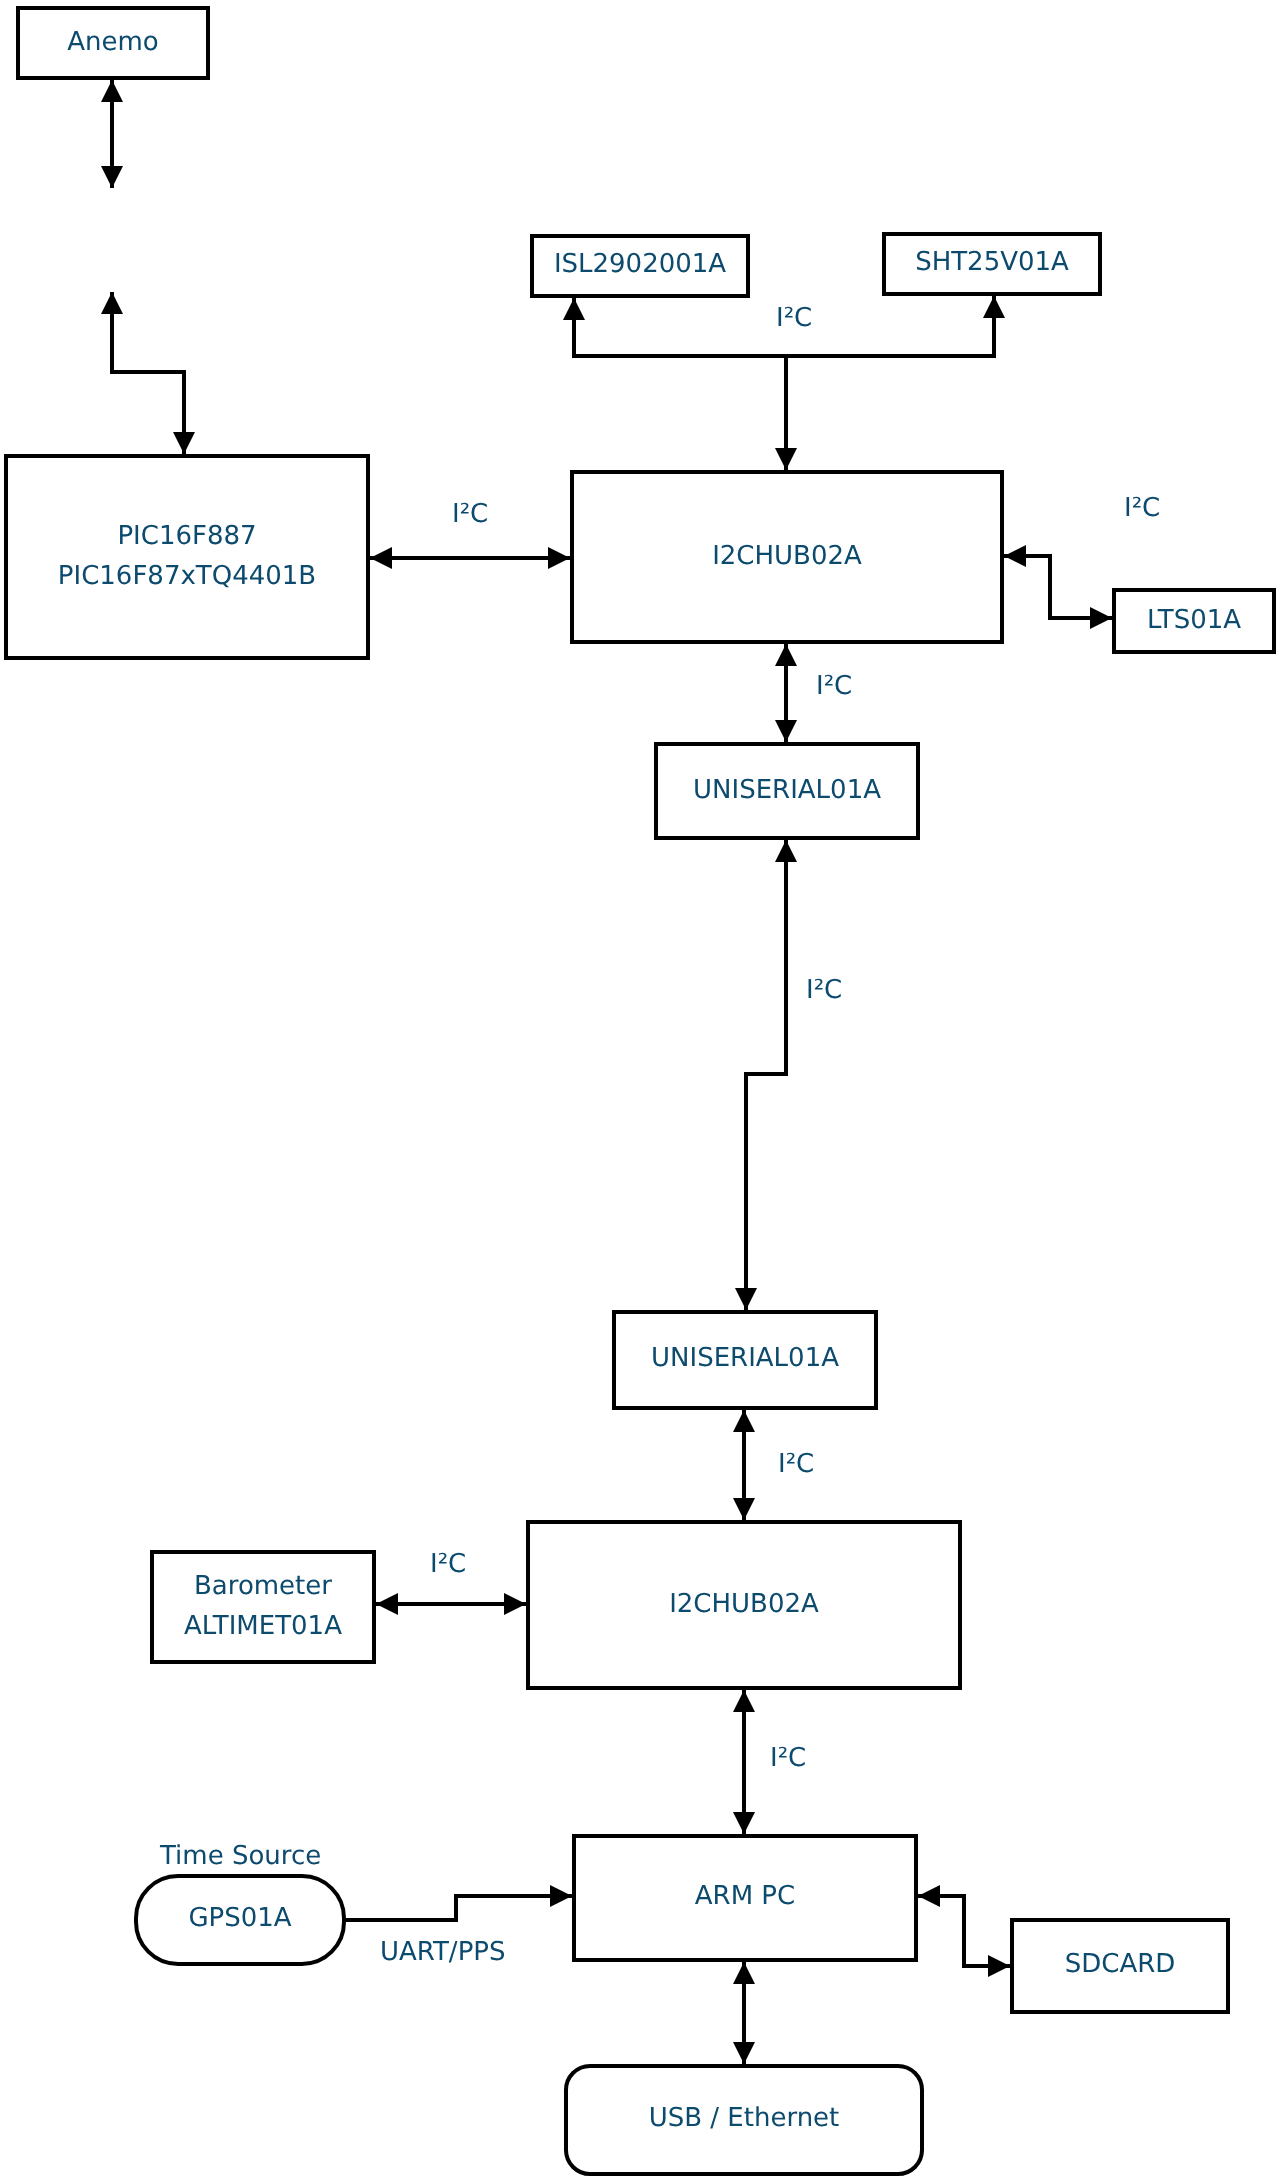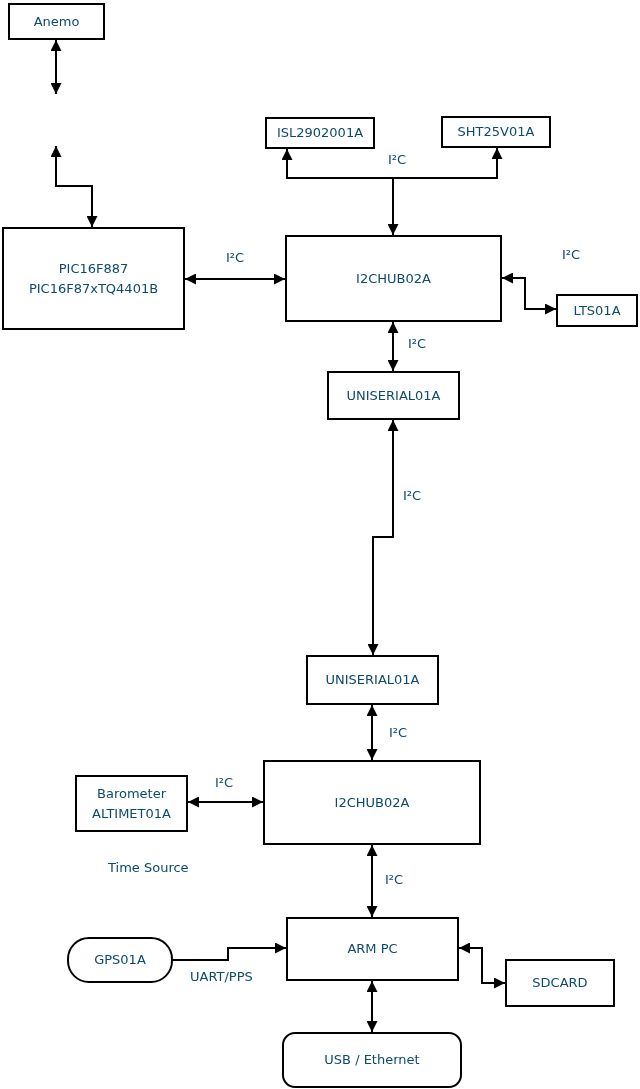--- a/index.html
+++ b/index.html
@@ -66,21 +66,21 @@
   .n-usb       { left: 282px; top: 1032px; width: 180px; height: 56px; border-radius: 13px; }
   
   .l-i2c-junction { left: 388px; top: 152px; }
   .l-i2c-pic      { left: 226px; top: 250px; }
   .l-i2c-lts      { left: 562px; top: 247px; }
   .l-i2c-uni1     { left: 408px; top: 336px; }
   .l-i2c-long     { left: 403px; top: 488px; }
   .l-i2c-uni2     { left: 389px; top: 725px; }
   .l-i2c-baro     { left: 215px; top: 775px; }
   .l-i2c-arm      { left: 385px; top: 872px; }
-  .l-time-source  { left: 80px;  top: 860px; margin-left: 28px; }
+  .l-time-source  { left: 80px;  top: 921px; }
   .l-uart-pps     { left: 190px; top: 969px; }
 </style>
 </head>
 <body>
 
 <div id="stage">
 
   <svg id="edges" viewBox="0 0 640 1089" xmlns="http://www.w3.org/2000/svg">
     <defs>
       <marker id="ah" viewBox="0 0 10 10" refX="10" refY="5" markerWidth="14" markerHeight="11" markerUnits="userSpaceOnUse" orient="auto-start-reverse">

